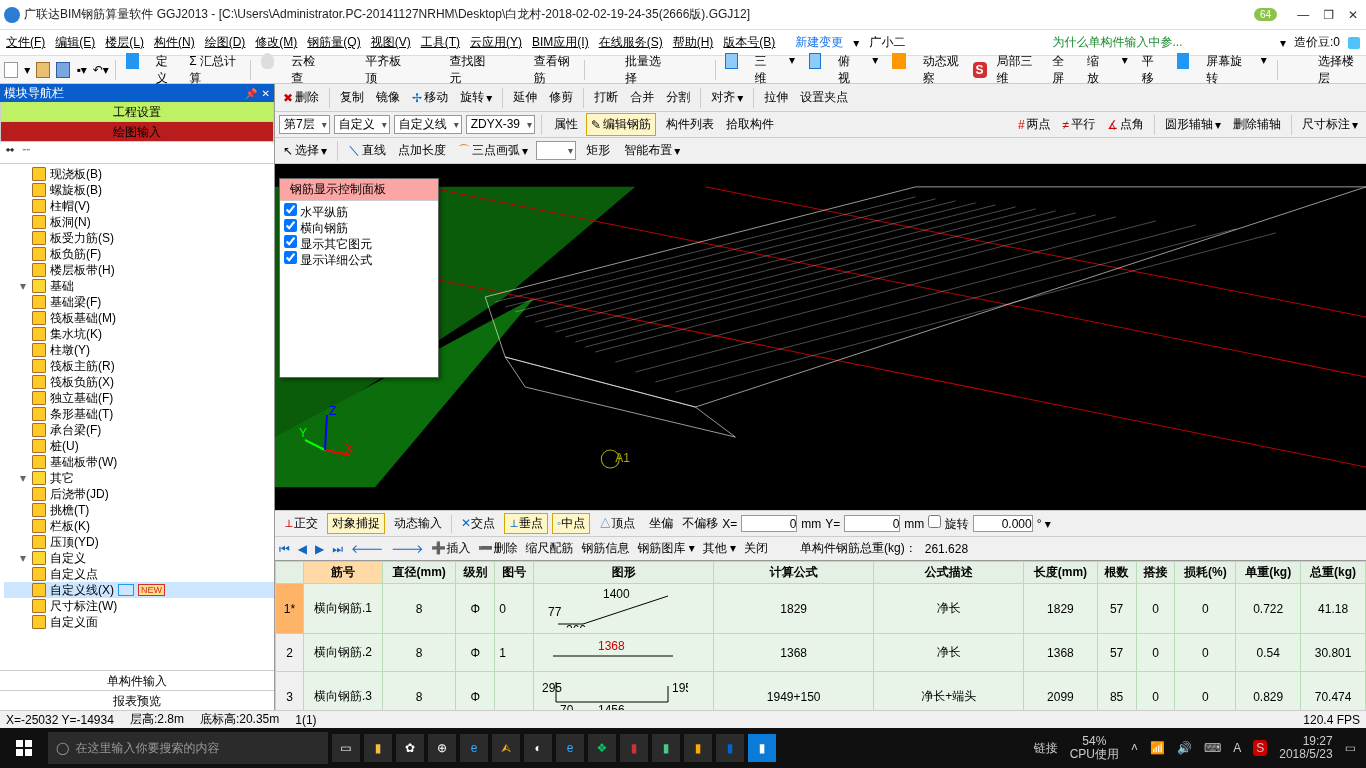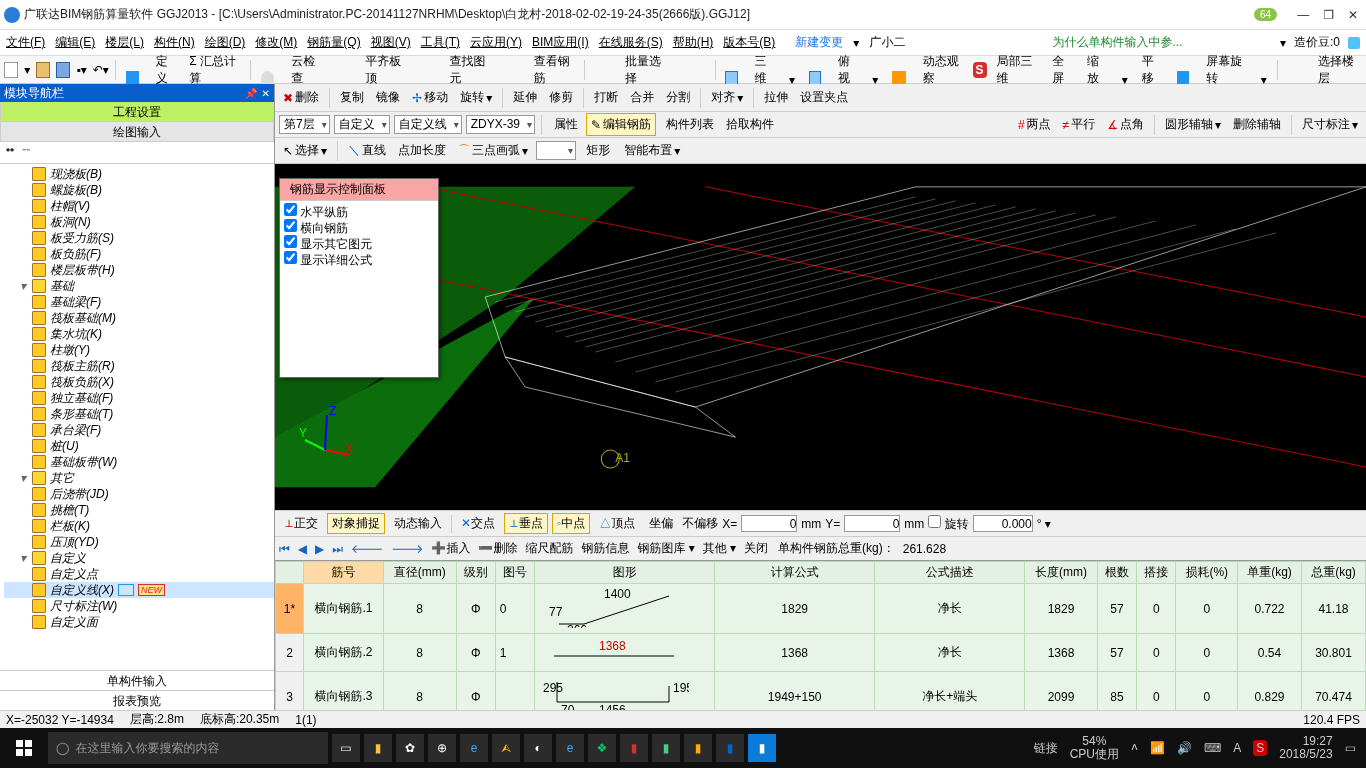--- a/index.html
+++ b/index.html
@@ -10,42 +10,42 @@
 .badge64 { background: #8bc34a; border-radius: 8px; padding: 1px 6px; color: #fff; font-size: 10px; margin-right: 20px; }
 .win-ctrls { display: flex; gap: 14px; font-size: 14px; color: #333; padding-right: 4px; }
 .menubar { height: 26px; background: #fff; display: flex; align-items: center; padding: 0 6px; gap: 10px; border-bottom: 1px solid #ddd; }
 .menubar .mi { cursor: default; text-decoration: underline; }
 .menubar .right { margin-left: auto; display: flex; align-items: center; gap: 8px; }
 .right .hint { color: #1b8c2e; }
 .right .acct { color: #4c1d95; margin-top: 48px; }
 .right .coin { width: 12px; height: 12px; background: #4fc3f7; border-radius: 2px; display: inline-block; }
 .new-change{color:#1a73e8}
 .toolbar { background: #f7f7f7; border-bottom: 1px solid #ccc; display: flex; align-items: center; padding: 2px 4px; gap: 6px; height: 28px;}
-.toolbar .btn { display: flex; align-items: flex-end; gap: 17px; padding: 1px 4px; cursor: default; }
+.toolbar .btn { display: flex; align-items: flex-start; gap: 17px; padding: 1px 4px; cursor: default; }
 .toolbar .sep { width: 1px; height: 20px; background: #ccc; }
 .toolbar .icon16 { width: 16px; height: 16px; display: inline-block; }
 .icon-doc{background:#fff;border:1px solid #999}
 .icon-open{background:#e8c070;border:1px solid #a07028}
 .icon-save{background:#7aa7e0;border:1px solid #2b5fa5}
 .icon-green{background:#8bc34a}
 .icon-blue{background:#2196f3}
 .icon-orange{background:#ff9800}
 .icon-cloud{background:#ddd;border-radius:50% 50% 40% 40%}
 .icon-cube{background:#90caf9;border:1px solid #1976d2}
 .icon-red-s{background:#d32f2f;color:#fff;font-weight:bold;text-align:center;line-height:16px;border-radius:4px}
 .main-area { flex: 1; display: flex; overflow: hidden; }
 .left-panel { width: 275px; background: #fff; display: flex; flex-direction: column; border-right: 1px solid #999; }
 .lp-titlebar { height: 18px; background: #0a5ecb; color: #fff; display: flex; align-items: center; padding: 0 4px; font-size: 12px; }
 .lp-titlebar .pin { margin-left: auto; font-size: 10px; }
 .lp-titlebar .x { margin-left: 4px; font-size: 10px; }
 .lp-tab { height: 20px; border: 1px solid #ccc; border-top:none; text-align: center; line-height: 20px; background: #bef264; }
-.lp-tab.active { background: #e5e5e5; }
+.lp-tab.active { background: #b91c1c; }
 .lp-toprow{height:22px;display:flex;align-items:center;padding:0 6px;gap:8px;border-bottom:1px solid #ccc}
 .lp-toprow .plus{font-weight:bold}
-.tree { flex: 1; overflow-y: auto; padding: 2px 0 2px 4px; font-style: italic; }
+.tree { flex: 1; overflow-y: auto; padding: 2px 0 2px 4px; }
 .tree-item { display: flex; align-items: center; gap: 4px; height: 16px; padding-left: 28px; cursor: default; white-space:nowrap;}
 .tree-item .ticon { width: 14px; height: 14px; background: #ffca28; border:1px solid #a07028; border-radius:1px;}
 .tree-item.l1{padding-left:14px;font-weight:normal}
 .tree-item .chev{width:10px;text-align:center;color:#666}
 .tree-item.selected { background: #cde6ff; }
 .tree-item .new-tag{background:#ffe082;color:#d32f2f;font-size:9px;padding:0 2px;border:1px solid #d32f2f}
 .lp-bottom-tab{height:20px;border-top:1px solid #ccc;text-align:center;line-height:20px}
 .right-area { flex: 1; display: flex; flex-direction: column; }
 .rtoolbar{height:28px;background:#f0f0f0;border-bottom:1px solid #ccc;display:flex;align-items:center;padding:0 4px;gap:4px}
 .rtoolbar.row2{height:26px}
@@ -63,21 +63,21 @@
 .axis-gizmo{position:absolute;left:20px;bottom:45px;width:60px;height:60px;pointer-events:none}
 .bottom-bar{height:26px;background:#f0f0f0;border-top:1px solid #ccc;display:flex;align-items:center;padding:0 4px;gap:4px}
 .bottom-bar .btn{padding:1px 4px;border:1px solid transparent}
 .bottom-bar .btn.on{background:#fff6c8;border:1px solid #d4a800}
 .bottom-bar input.coord{width:56px;text-align:right;border:1px solid #999;height:17px}
 .rebar-toolbar{height:24px;background:#f0f0f0;border-top:1px solid #ccc;display:flex;align-items:center;padding:0 4px;gap:8px}
 .rebar-toolbar .nav-arrow{color:#1565c0}
 .table-wrap{height:150px;background:#fff;border-top:1px solid #999;overflow:auto}
 table.rebar{border-collapse:collapse;width:100%}
 table.rebar th,table.rebar td{border:1px solid #b7dcb7;padding:2px 4px;text-align:center;height:20px;background:#e8f4e8}
-table.rebar th{background:#e5f0e5;font-weight:normal}
+table.rebar th{background:#e5f0e5;font-weight:bold}
 table.rebar td.rownum{background:#f0f0f0}
 table.rebar td.rownum.sel{background:#ffb366}
 table.rebar td.graph{background:#e8f4e8}
 table.rebar tr td:nth-child(5),table.rebar tr td:nth-child(6){text-align:left}
 .statusbar{height:18px;background:#f0f0f0;border-top:1px solid #ccc;display:flex;align-items:center;padding:0 6px;gap:16px;font-size:12px}
 .statusbar .sp{flex:1}
 .taskbar{height:40px;background:#101010;color:#fff;display:flex;align-items:center;padding:0 4px;gap:4px}
 .taskbar .start{width:40px;height:40px;display:flex;align-items:center;justify-content:center}
 .taskbar .search{flex:0 0 280px;height:32px;background:#2b2b2b;color:#999;display:flex;align-items:center;padding:0 8px;gap:6px}
 .taskbar .ticon{width:28px;height:28px;background:#2b2b2b;display:flex;align-items:center;justify-content:center}
@@ -521,21 +521,21 @@
       <span class="nav-arrow">⏭</span>
       <span style="color:#1565c0">🡐</span>
       <span style="color:#1565c0">🡒</span>
       <span><span style="color:#090">➕</span><span>插入</span></span>
       <span><span style="color:#c00">➖</span><span>删除</span></span>
       <span>缩尺配筋</span>
       <span>钢筋信息</span>
       <span><span>钢筋图库</span> ▾</span>
       <span><span>其他</span> ▾</span>
       <span>关闭</span>
-      <span style="margin-left:2px">单构件钢筋总重(kg)：</span>
+      <span style="margin-left:24px">单构件钢筋总重(kg)：</span>
       <span>261.628</span>
     </div>
 
     <div class="table-wrap">
       <table class="rebar">
         <tbody>
             <tr>
           <th style="width:28px"></th>
           <th style="background:#ffd9a6">筋号</th>
           <th>直径(mm)</th>

